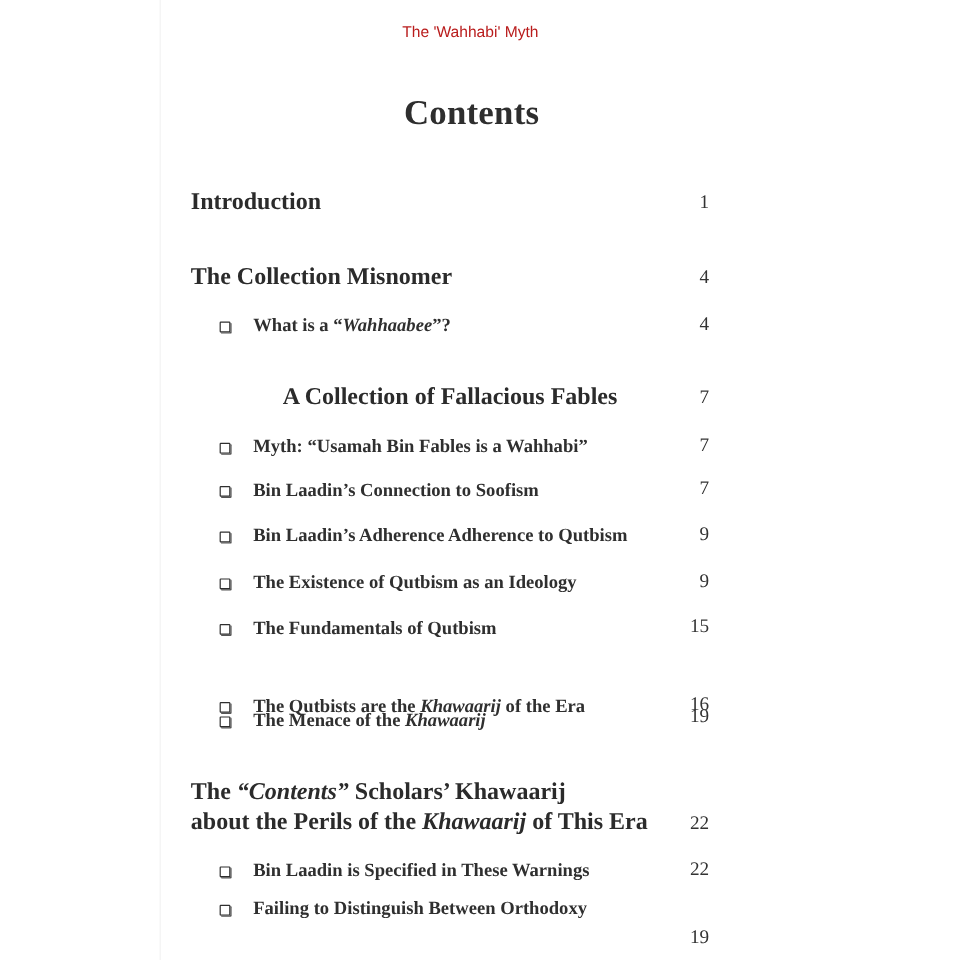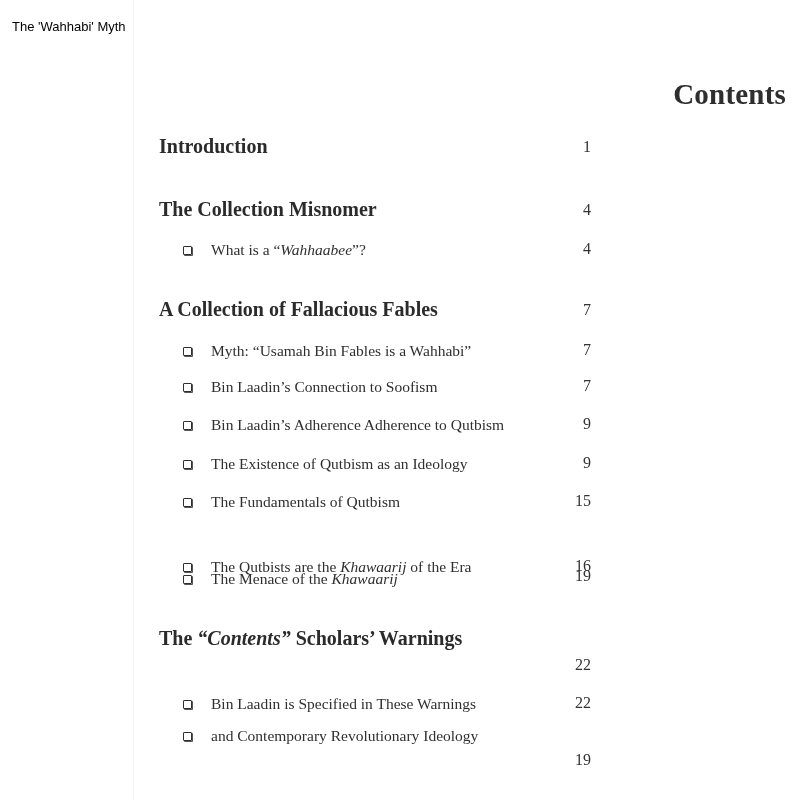--- a/index.html
+++ b/index.html
@@ -19,46 +19,48 @@
     position: absolute;
     left: 133px;
     top: 0;
     width: 1px;
     height: 800px;
     background: #f3f3f3;
   }
   .running-header {
     position: absolute;
     top: 19px;
-    left: 12px;
+    left: 0;
     width: 784px;
-    text-align: left;
+    text-align: center;
     font-family: "Liberation Sans", sans-serif;
     font-size: 13px;
-    color: #000000;
+    color: #b91c1c;
   }
   .toc-title {
     position: absolute;
     top: 78px;
     left: 0;
     width: 786px;
-    text-align: right;
+    text-align: center;
     font-family: "Liberation Serif", serif;
     font-size: 29px;
     font-weight: bold;
     color: #2e2e2e;
     letter-spacing: 0.2px;
   }
   .entry {
     position: absolute;
     left: 159px;
     width: 432px;
+    margin-top: 22px;
   }
   .entry .label {
     display: block;
+    font-weight: bold;
   }
   .entry.chapter .label {
     font-family: "Liberation Serif", serif;
     font-size: 20px;
     font-weight: bold;
     color: #2b2b2b;
     line-height: 25px;
   }
   .entry.section {
     left: 183px;
@@ -107,21 +109,21 @@
   <span class="label">The Collection Misnomer</span>
   <span class="page-num" style="top:4px;">4</span>
 </div>
 
 <div class="entry section" style="top:238px;">
   <span class="bullet" style="top:8px;"></span>
   <span class="label"><span>What is a “</span><span class="it">Wahhaabee</span><span>”?</span></span>
   <span class="page-num" style="top:2px;">4</span>
 </div>
 
-<div class="entry chapter" style="top:297px;">
+<div class="entry chapter" style="top:297px;text-align:center;">
   <span class="label">A Collection of Fallacious Fables</span>
   <span class="page-num" style="top:4px;">7</span>
 </div>
 
 <div class="entry section" style="top:339px;">
   <span class="bullet" style="top:8px;"></span>
   <span class="label">Myth: “Usamah Bin Fables is a Wahhabi”</span>
   <span class="page-num" style="top:2px;">7</span>
 </div>
 
@@ -155,27 +157,28 @@
   <span class="page-num" style="top:2px;">16</span>
 </div>
 
 <div class="entry section" style="top:567px;">
   <span class="bullet" style="top:8px;"></span>
   <span class="label"><span>The Menace of the </span><span class="it">Khawaarij</span><span></span></span>
   <span class="page-num" style="top:0;">19</span>
 </div>
 
 <div class="entry chapter" style="top:626px;">
-  <span class="label"><span>The </span><span class="it">“Contents”</span><span> Scholars’ Warnings</span></span>
+  <span class="label"><span>The </span><span class="it">“Contents”</span><span> Scholars’ Khawaarij</span></span>
+  <span class="label"><span>about the Perils of the </span><span class="it">Khawaarij</span><span> of This Era</span></span>
   <span class="page-num" style="top:30px;">22</span>
 </div>
 
 <div class="entry section" style="top:692px;">
   <span class="bullet" style="top:8px;"></span>
   <span class="label">Bin Laadin is Specified in These Warnings</span>
   <span class="page-num" style="top:2px;">22</span>
 </div>
 
 <div class="entry section" style="top:724px;">
   <span class="bullet" style="top:8px;"></span>
-  <span class="label">and Contemporary Revolutionary Ideology</span>
+  <span class="label">Failing to Distinguish Between Orthodoxy</span>
   <span class="page-num" style="top:27px;">19</span>
 </div>
 
 </body></html>

